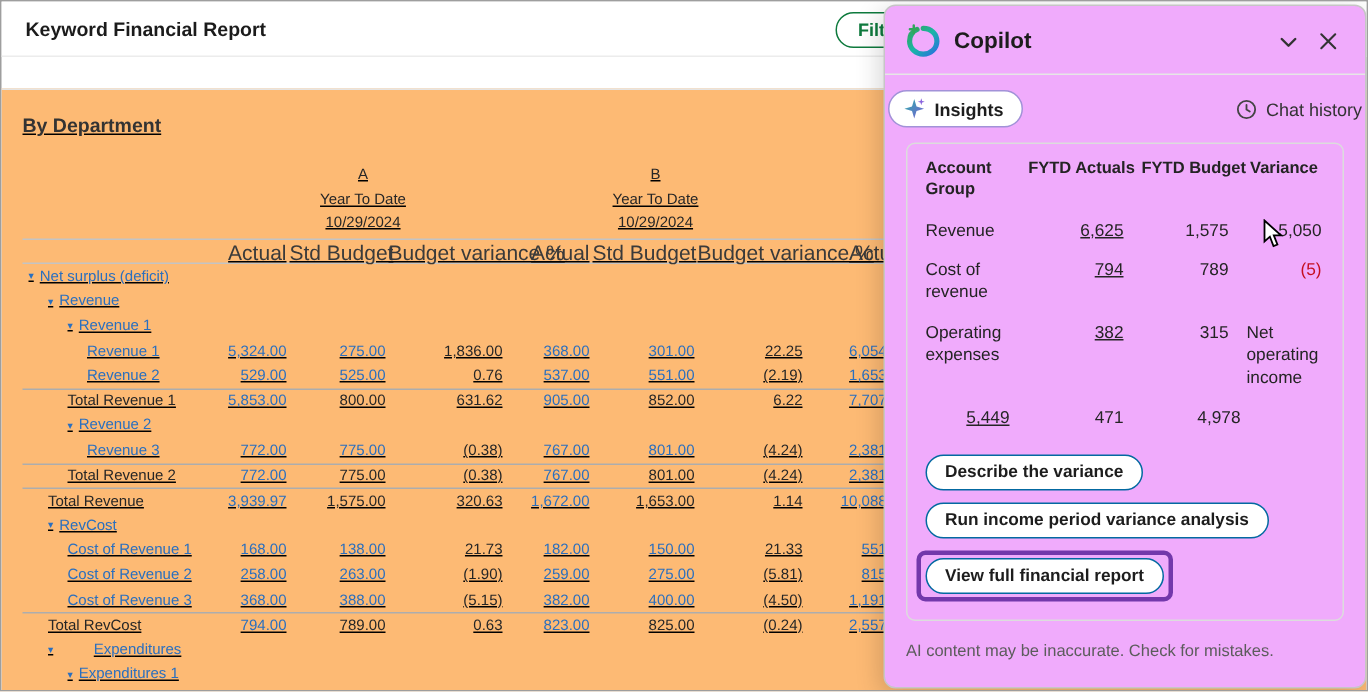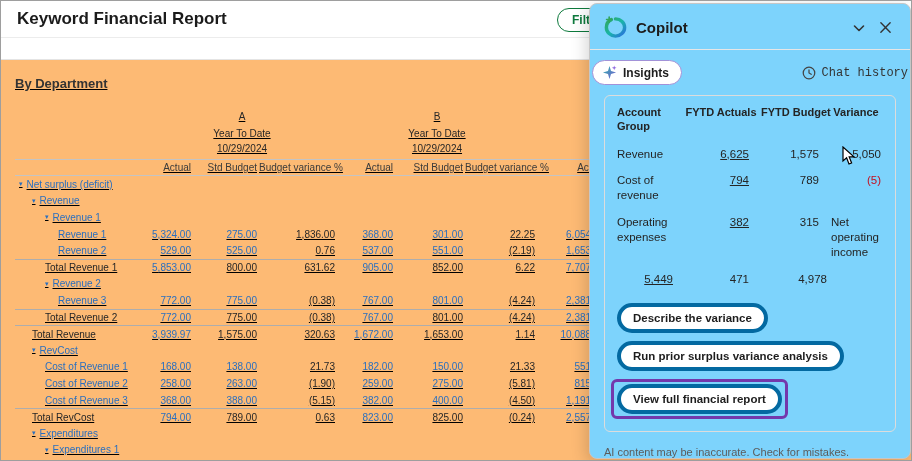--- a/index.html
+++ b/index.html
@@ -2,75 +2,75 @@
 <html><head>
 <meta charset="utf-8">
 <style>
   * { margin:0; padding:0; box-sizing:border-box; }
   html,body { background:#ffffff; font-family:"Liberation Sans", sans-serif; }
   .frame { position:relative; width:912px; height:461px; border:1px solid #9e9e9e; overflow:hidden; background:#ffffff; }
 
   
   .page-header { position:absolute; top:0; left:0; right:0; height:37px; background:#fff;
                  border-bottom:1px solid #ececec; display:flex; align-items:center; padding:0 16px; }
-  .page-title { font-size:17px; font-weight:bold; color:#1b1b1b; }
+  .page-title { font-size:13px; font-weight:bold; color:#1b1b1b; }
   .filter-btn { position:absolute; left:556px; top:7px; height:24px; padding:0 14px;
                 border:1px solid #0e7a3d; border-radius:13px; background:#fff; color:#0e7a3d;
                 font-size:12px; font-weight:600; font-family:inherit; white-space:nowrap; cursor:pointer; }
 
   .content-card { position:absolute; top:58px; left:0; right:0; bottom:0; background:#fdba74;
                   border-top:1px solid #e4e4e4; padding:16px 0 0 14px;text-decoration:underline; }
   .section-title { font-size:13px; font-weight:bold; color:#333; margin-bottom:12px; }
 
   .report { width:594px; font-size:10px; color:#262626; }
   .grid-row { display:grid; grid-template-columns:132px 46px 66px 78px 58px 70px 72px 70px; }
   .gh { text-align:center; white-space:nowrap; }
   .groups  { height:22px; align-items:end; padding-bottom:3px; }
   .periods { height:16px; align-items:center; }
   .dates   { height:15px; align-items:center; }
-  .subheaders { height:17px; align-items:center; margin-top:3px; color:#3a3a3a; font-size:10px;
+  .subheaders { height:17px; align-items:center; margin-top:3px; color:#3a3a3a; font-size:14px;
                 border-top:1px solid #c4c4c4; border-bottom:1px solid #c4c4c4; }
   .num { text-align:right; padding-right:2px; white-space:nowrap; }
   .row { height:16.6px; align-items:center; }
   .row.total { border-top:1px solid #adadad; }
   .lbl { display:flex; align-items:center; white-space:nowrap; overflow:hidden; }
   .tree-arrow { color:#2a6fbf; font-size:7px; margin-right:4px; cursor:pointer; }
   .lbl-node, .lbl-link { color:#2a6fbf; cursor:pointer; }
   .lbl-total { color:#262626; }
   .blue { color:#2a6fbf; cursor:pointer; }
 
   
-  .copilot { position:absolute; top:2px; left:588px; width:322px; height:456px; background:#7dd3fc;
+  .copilot { position:absolute; top:2px; left:588px; width:322px; height:456px; background:#f0abfc;
              border:1px solid #c6c6c6; border-radius:8px; box-shadow:-3px 4px 16px rgba(0,0,0,.16);
              z-index:10; color:#242424; display:flex; flex-direction:column; }
   .cp-header { display:flex; align-items:center; gap:9px; padding:12px 16px 10px 14px;
                border-bottom:1px solid #e6e6e6; }
   .cp-title { font-size:15px; font-weight:bold; color:#1d1d1d; }
   .flex1 { flex:1; }
   .icon-btn { background:none; border:none; padding:2px; cursor:pointer; line-height:0; }
   .cp-toolbar { display:flex; align-items:center; justify-content:space-between; padding:10px 2px 8px; }
   .insights-pill { display:inline-flex; align-items:center; gap:6px; border:1px solid #a292d8;
                    border-radius:999px; padding:4px 12px 4px 9px; font-weight:600; font-size:12px;
                    background:#fff; font-family:inherit; cursor:pointer; color:#1d1d1d; }
   .chat-history { display:inline-flex; align-items:flex-start; gap:6px; font-size:12px; color:#333;
-                  background:none; border:none; font-family:Liberation Mono, monospace; cursor:pointer; }
+                  background:none; border:none; font-family:Liberation Sans, sans-serif; cursor:pointer; }
 
   .insights-card { margin:2px 14px 0; border:1px solid #dcdcdc; border-radius:6px;
                    padding:10px 24px 12px 12px; }
   .cp-grid { display:grid; grid-template-columns:64px 72px 66px 50px; column-gap:4px; }
   .cp-h { font-weight:bold; font-size:11px; line-height:1.25; padding-bottom:7px; }
   .cp-hnum { text-align:center; white-space:nowrap; }
   .cp-cell { font-size:11.5px; line-height:1.3; padding:6px 0; }
   .cp-num { text-align:right; }
   .pr8 { padding-right:8px; }
   .cp-link { text-decoration:underline; cursor:pointer; color:#252525; }
   .neg { color:#c50f1f; }
 
   .suggestions { margin-top:10px; display:flex; flex-direction:column; gap:8px; align-items:flex-start; }
-  .sugg-btn { border:4px solid #0369a1; border-radius:15px; padding:5px 12px; font-size:11.5px;
+  .sugg-btn { border:1px solid #0369a1; border-radius:15px; padding:5px 12px; font-size:11.5px;
               font-weight:600; background:#fff; font-family:inherit; white-space:nowrap; cursor:pointer; color:#1d1d1d; }
   .highlight-box { border:3px solid #7338ab; border-radius:6px; padding:2px 3px; margin-left:-6px; }
 
   .cp-disclaimer { padding:14px 16px 10px 14px; color:#5c5c5c; font-size:11px; }
 
   .cursor-icon { position:absolute; left:841px; top:145px; z-index:30; pointer-events:none; }
 </style>
 </head>
 <body>
 
@@ -288,21 +288,21 @@
             </div>
             <div class="num blue">794.00</div>
             <div class="num">789.00</div>
             <div class="num">0.63</div>
             <div class="num blue">823.00</div>
             <div class="num">825.00</div>
             <div class="num">(0.24)</div>
             <div class="num blue">2,557.00</div>
           </div>
           <div class="grid-row row">
-            <div class="lbl" style="padding-left: 17px;">
+            <div class="lbl" style="padding-left: 17px; gap: 23px;">
               <div class="tree-arrow">▾</div>
               <div class="lbl-node">Expenditures</div>
             </div>
             <div class="num"></div>
             <div class="num"></div>
             <div class="num"></div>
             <div class="num"></div>
             <div class="num"></div>
             <div class="num"></div>
             <div class="num"></div>
@@ -409,21 +409,21 @@
           <div class="cp-cell">Operating expenses</div>
           <div class="cp-cell cp-num pr8"><span class="cp-link">382</span></div>
           <div class="cp-cell cp-num pr8">315</div>
           <div class="cp-cell">Net operating income</div>
           <div class="cp-cell cp-num pr8"><span class="cp-link">5,449</span></div>
           <div class="cp-cell cp-num pr8">471</div>
           <div class="cp-cell cp-num">4,978</div>
         </div>
       <div id="suggestions" class="suggestions">
           <button class="sugg-btn">Describe the variance</button>
-          <button class="sugg-btn">Run prior surplus variance analysis</button>
+          <button class="sugg-btn">Run income period variance analysis</button>
           <div class="highlight-box"><button class="sugg-btn">View full financial report</button></div>
         </div>
     </div>
 
     <div class="cp-disclaimer">AI content may be inaccurate. Check for mistakes.</div>
 
   </aside>
 
   <span class="cursor-icon">
     <svg width="14" height="20" viewBox="0 0 14 20">

